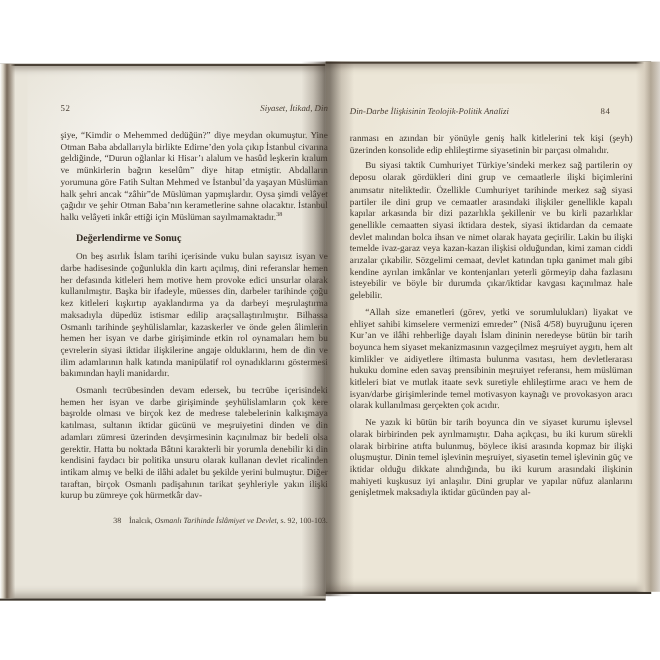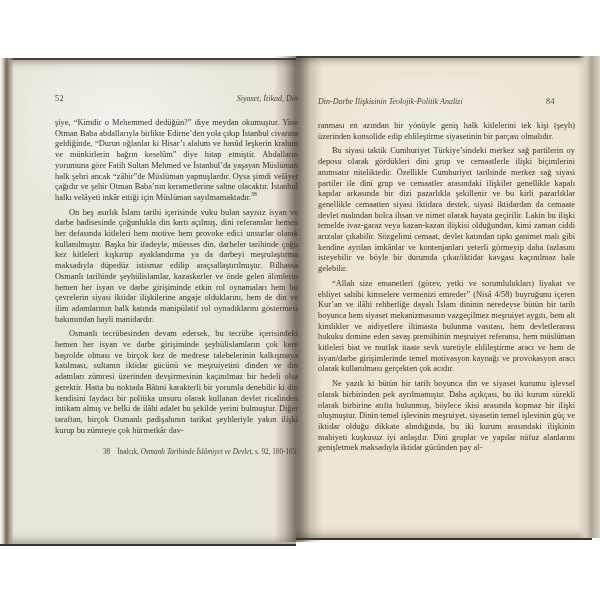--- a/index.html
+++ b/index.html
@@ -87,20 +87,21 @@
   <div class="sheen"></div>
   <div class="sheen2"></div>
 
   <div class="textcol lp-text">
     <div class="header-row">
       <span class="folio">52</span>
       <span class="running">Siyaset, İtikad, Din</span>
     </div>
     <div class="body">
       <p><span>şiye, “Kimdir o Mehemmed dedüğün?” diye meydan okumuştur. Yine Otman Baba abdallarıyla birlikte Edirne’den yola çıkıp İstanbul civarına geldiğinde, “Durun oğlanlar ki Hisar’ı alalum ve hasûd leşkerin kralum ve münkirlerin bağrın keselûm” diye hitap etmiştir. Abdalların yorumuna göre Fatih Sultan Mehmed ve İstanbul’da yaşayan Müslüman halk şehri ancak “zâhir”de Müslüman yapmışlardır. Oysa şimdi velâyet çağıdır ve şehir Otman Baba’nın kerametlerine sahne olacaktır. İstanbul halkı velâyeti inkâr ettiği için Müslüman sayılmamaktadır.</span><sup class="fnmark">38</sup></p>
+      <div class="heading">Değerlendirme ve Sonuç</div>
       <p class="indent">On beş asırlık İslam tarihi içerisinde vuku bulan sayısız isyan ve darbe hadisesinde çoğunlukla din kartı açılmış, dini referanslar hemen her defasında kitleleri hem motive hem provoke edici unsurlar olarak kullanılmıştır. Başka bir ifadeyle, müesses din, darbeler tarihinde çoğu kez kitleleri kışkırtıp ayaklandırma ya da darbeyi meşrulaştırma maksadıyla düpedüz istismar edilip araçsallaştırılmıştır. Bilhassa Osmanlı tarihinde şeyhülislamlar, kazaskerler ve önde gelen âlimlerin hemen her isyan ve darbe girişiminde etkin rol oynamaları hem bu çevrelerin siyasi iktidar ilişkilerine angaje olduklarını, hem de din ve ilim adamlarının halk katında manipülatif rol oynadıklarını göstermesi bakımından hayli manidardır.</p>
       <p class="indent">Osmanlı tecrübesinden devam edersek, bu tecrübe içerisindeki hemen her isyan ve darbe girişiminde şeyhülislamların çok kere başrolde olması ve birçok kez de medrese talebelerinin kalkışmaya katılması, sultanın iktidar gücünü ve meşruiyetini dinden ve din adamları zümresi üzerinden devşirmesinin kaçınılmaz bir bedeli olsa gerektir. Hatta bu noktada Bâtıni karakterli bir yorumla denebilir ki din kendisini faydacı bir politika unsuru olarak kullanan devlet ricalinden intikam almış ve belki de ilâhi adalet bu şekilde yerini bulmuştur. Diğer taraftan, birçok Osmanlı padişahının tarikat şeyhleriyle yakın ilişki kurup bu zümreye çok hürmetkâr dav-</p>
       <div class="footnote">
         <span class="fn-num">38</span><span>İnalcık, </span><span class="fn-title">Osmanlı Tarihinde İslâmiyet ve Devlet</span><span>, s. 92, 100-103.</span>
       </div>
     </div>
   </div>
 
   <div class="textcol rp-text">
     <div class="header-row">

